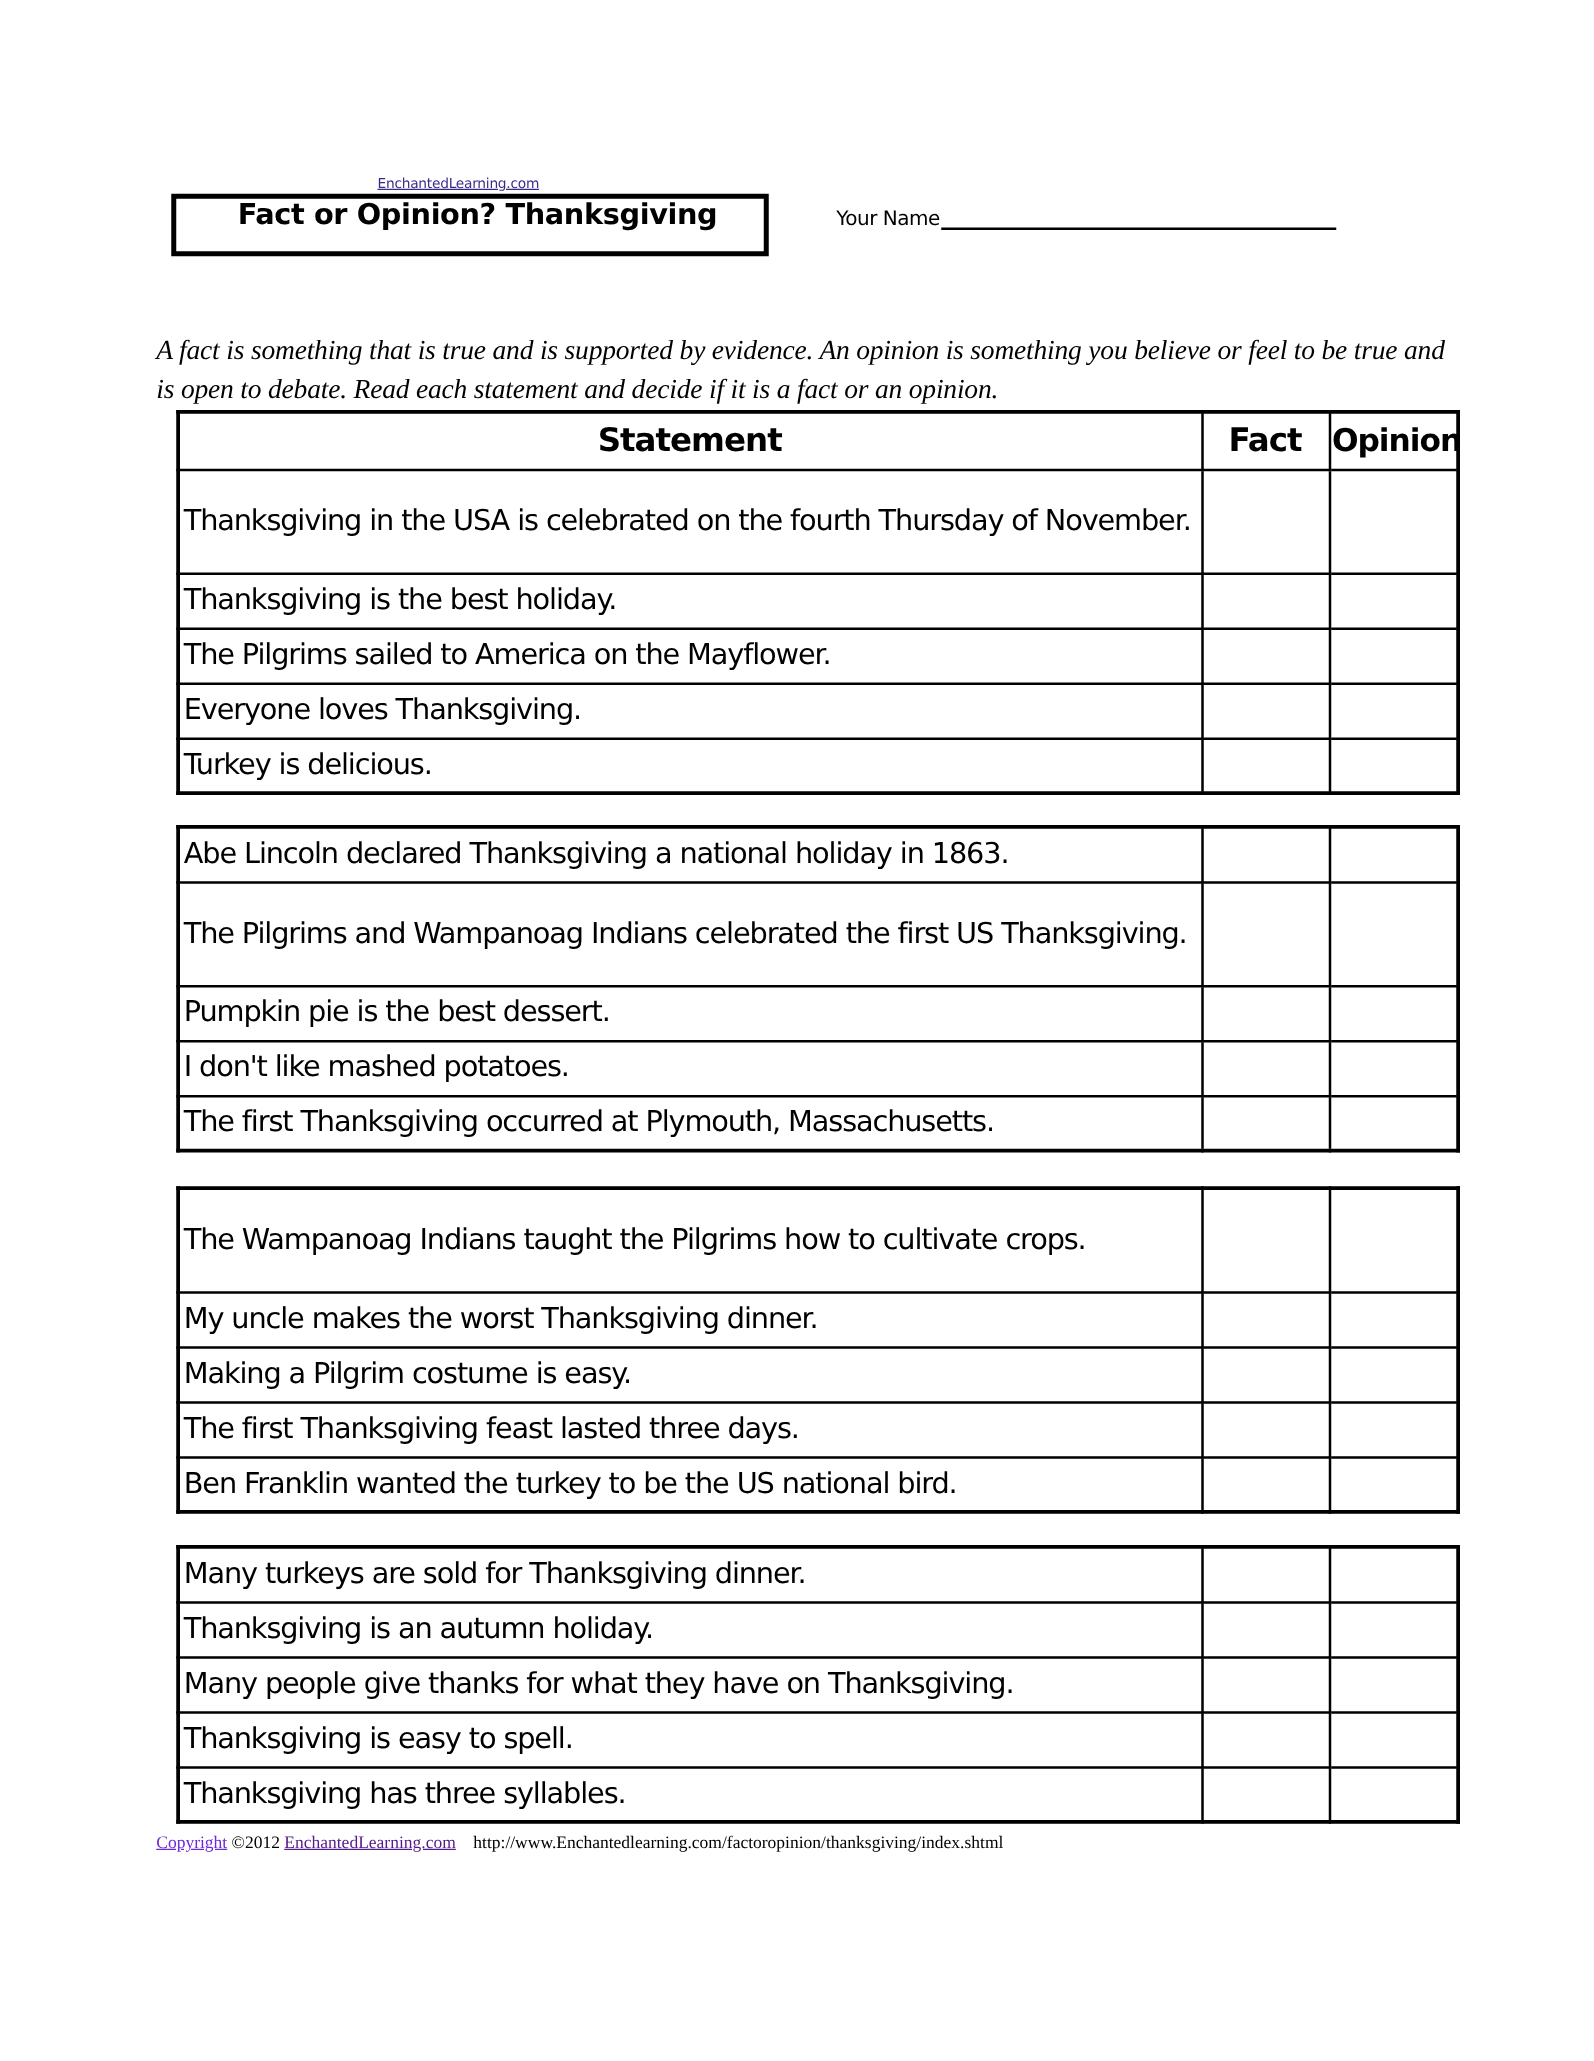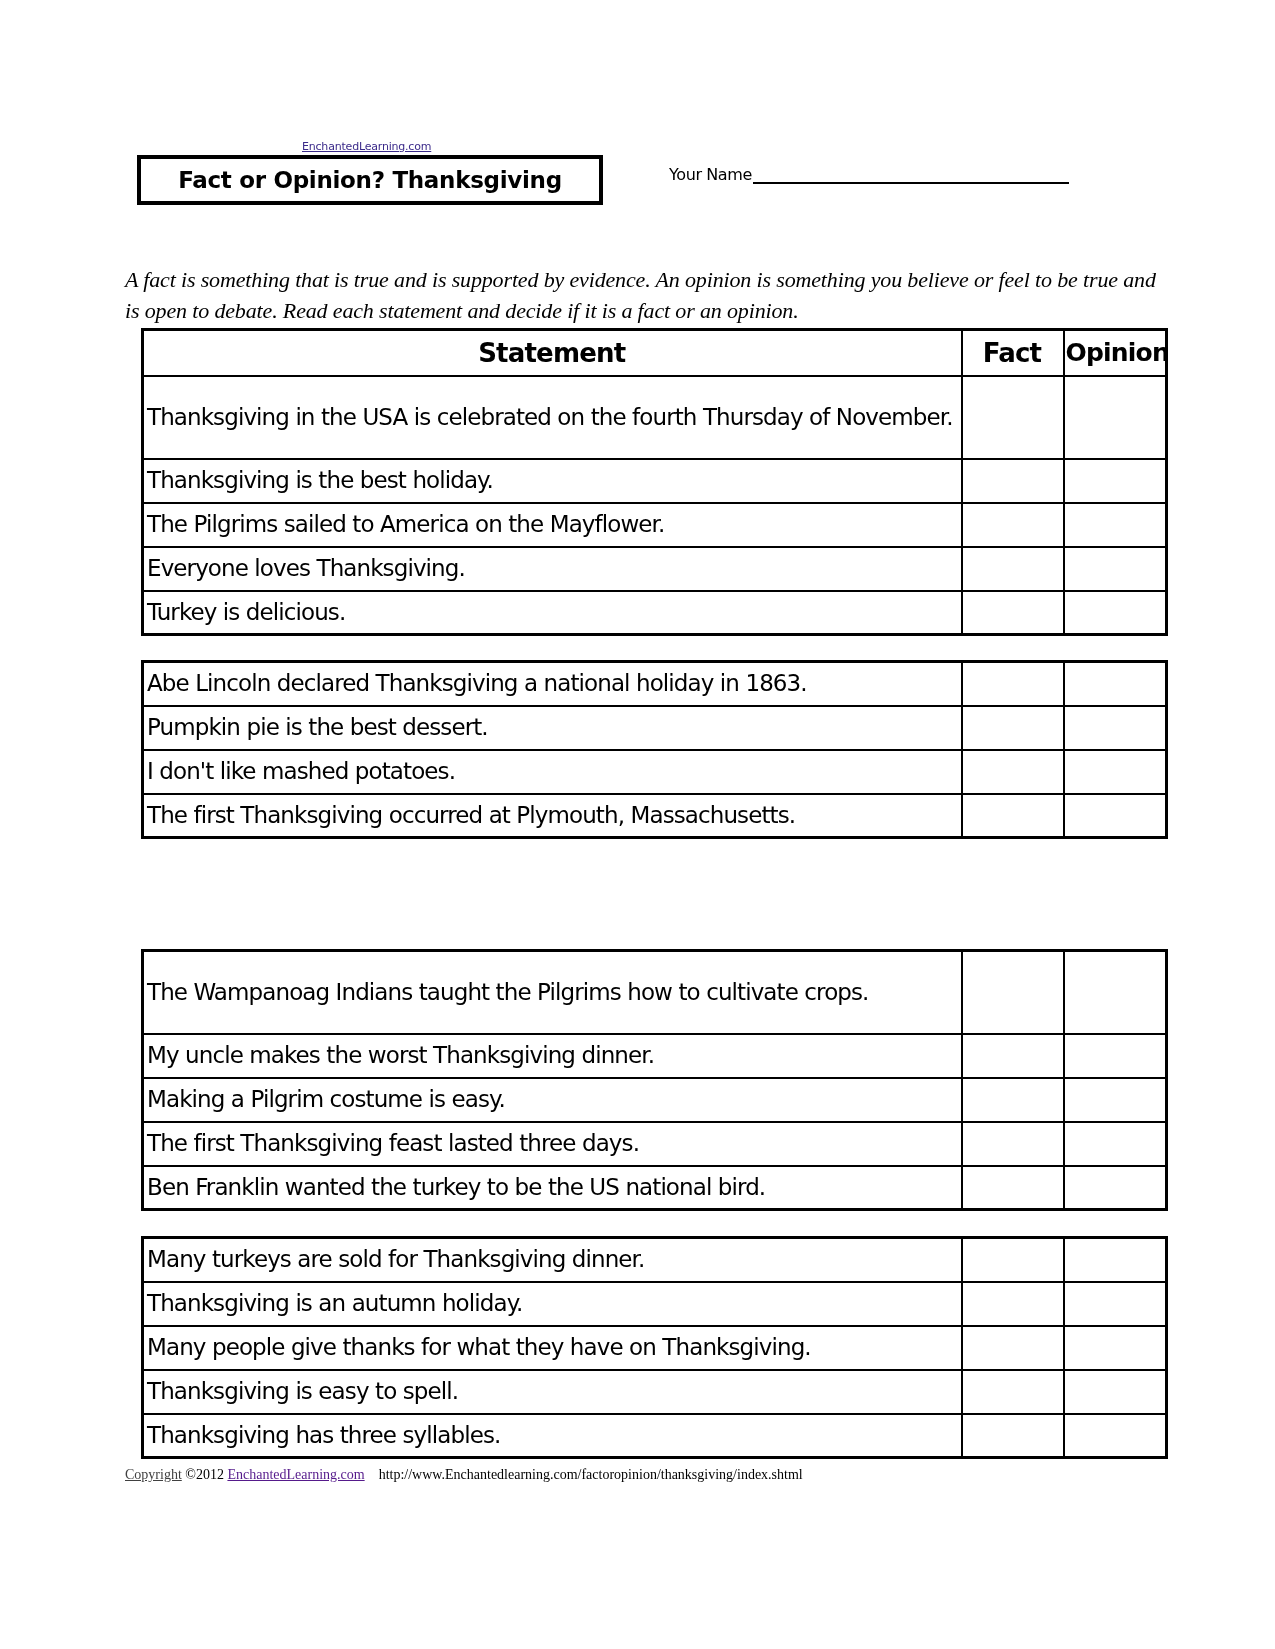--- a/index.html
+++ b/index.html
@@ -8,21 +8,21 @@
   .serif { font-family: "Liberation Serif", serif; }
 
   .site-link-top {
     position: absolute; left: 302px; top: 140px;
     font-size: 11px; color: #3b2a8a; text-decoration: underline;
     letter-spacing: -0.2px;
   }
   .title-box {
     position: absolute; left: 137px; top: 155px; width: 458px; height: 42px;
     border: 4px solid #000; box-sizing: content-box;
-    display: flex; align-items: center; justify-content: center;
+    display: flex; align-items: flex-start; justify-content: center; padding-left: 12px;
   }
   .title-box span { font-size: 23px; font-weight: bold; letter-spacing: -0.3px; }
 
   .name-field { position: absolute; left: 669px; top: 160px; display: flex; align-items: flex-end; }
   .name-field .lbl { font-size: 16px; letter-spacing: -0.4px; }
   .name-field .line { display: inline-block; width: 316px; border-bottom: 2px solid #000; height: 22px; margin-left: 1px; }
 
   .intro {
     position: absolute; left: 125px; top: 242px; width: 1040px;
     font-size: 22px; line-height: 31px; letter-spacing: -0.15px; font-style: italic;
@@ -48,21 +48,21 @@
   table.fo td.box { padding: 0; }
   .checkcell { width: 100%; height: 100%; display: block; min-height: 40px; cursor: pointer; }
 
   #t1 { top: 328px; }
   #t2 { top: 660px; }
   #t3 { top: 949px; }
   #t4 { top: 1236px; }
 
   .footer { position: absolute; left: 125px; top: 1467px; font-size: 14px; white-space: nowrap; }
   .footer a { text-decoration: underline; }
-  .footer .l1 { color: #404040; text-decoration: underline; }
+  .footer .l1 { color: #6d28d9; text-decoration: underline; }
   .footer .l2 { color: #551a8b; }
 </style>
 </head>
 <body>
 
 <a class="site-link-top comic">EnchantedLearning.com</a>
 
 <div class="title-box comic">
   <span>Fact or Opinion? Thanksgiving</span>
 </div>
@@ -143,20 +143,29 @@
   <tbody>
       <tr>
     <td class="stmt">Abe Lincoln declared Thanksgiving a national holiday in 1863.</td>
     <td class="box">
           <span class="checkcell"></span>
         </td>
     <td class="box">
           <span class="checkcell"></span>
         </td>
   </tr>
+  <tr class="tall">
+    <td class="stmt">The Pilgrims and Wampanoag Indians celebrated the first US Thanksgiving.</td>
+    <td class="box">
+          <span class="checkcell"></span>
+        </td>
+    <td class="box">
+          <span class="checkcell"></span>
+        </td>
+  </tr>
   <tr>
     <td class="stmt">Pumpkin pie is the best dessert.</td>
     <td class="box">
           <span class="checkcell"></span>
         </td>
     <td class="box">
           <span class="checkcell"></span>
         </td>
   </tr>
   <tr>

